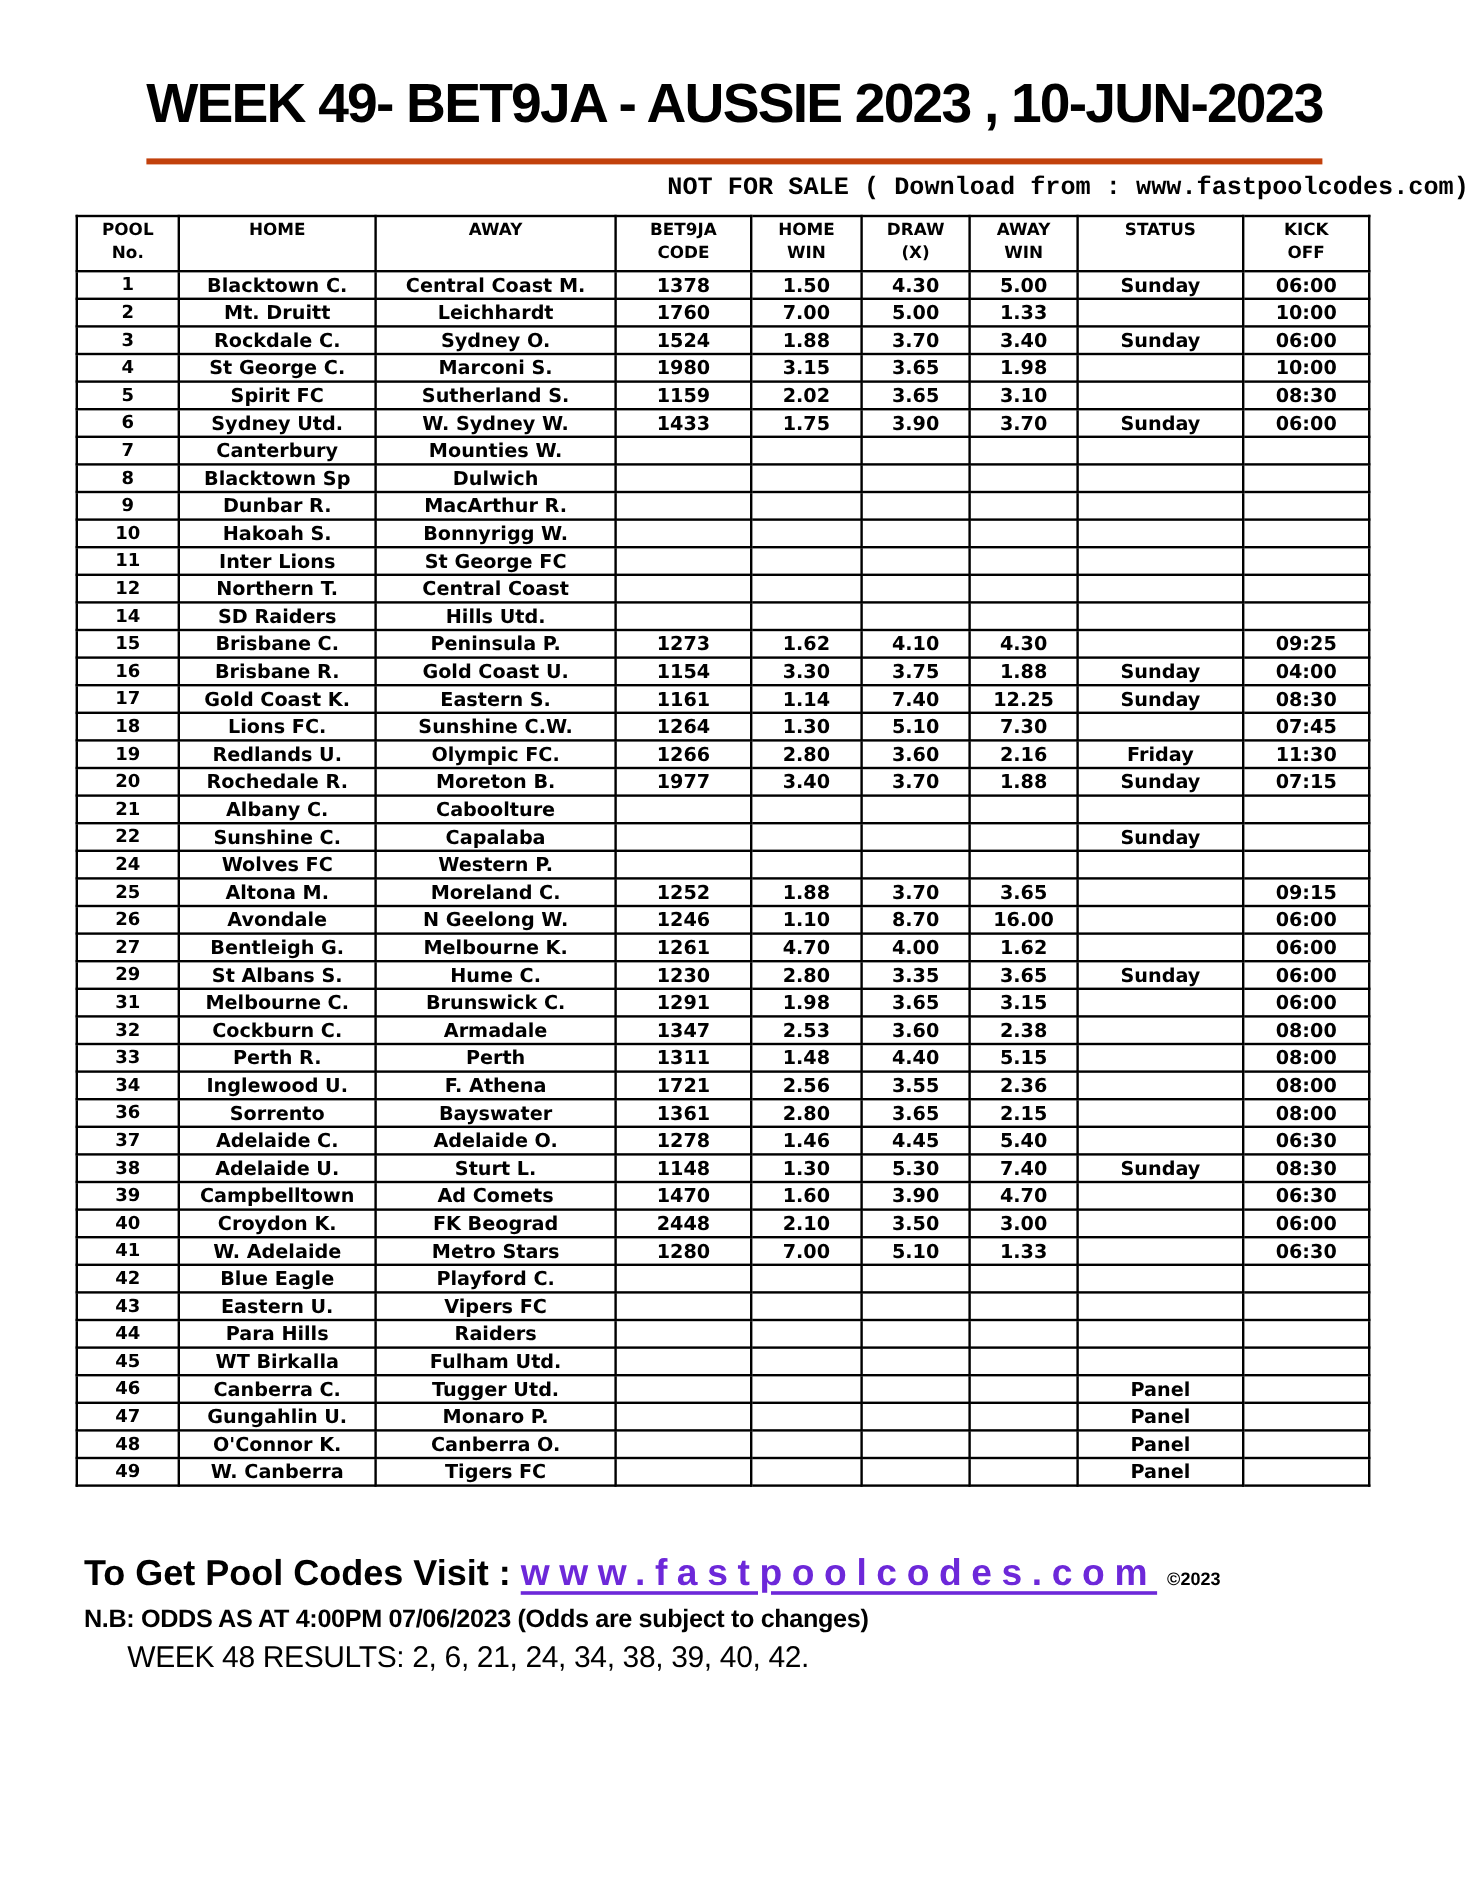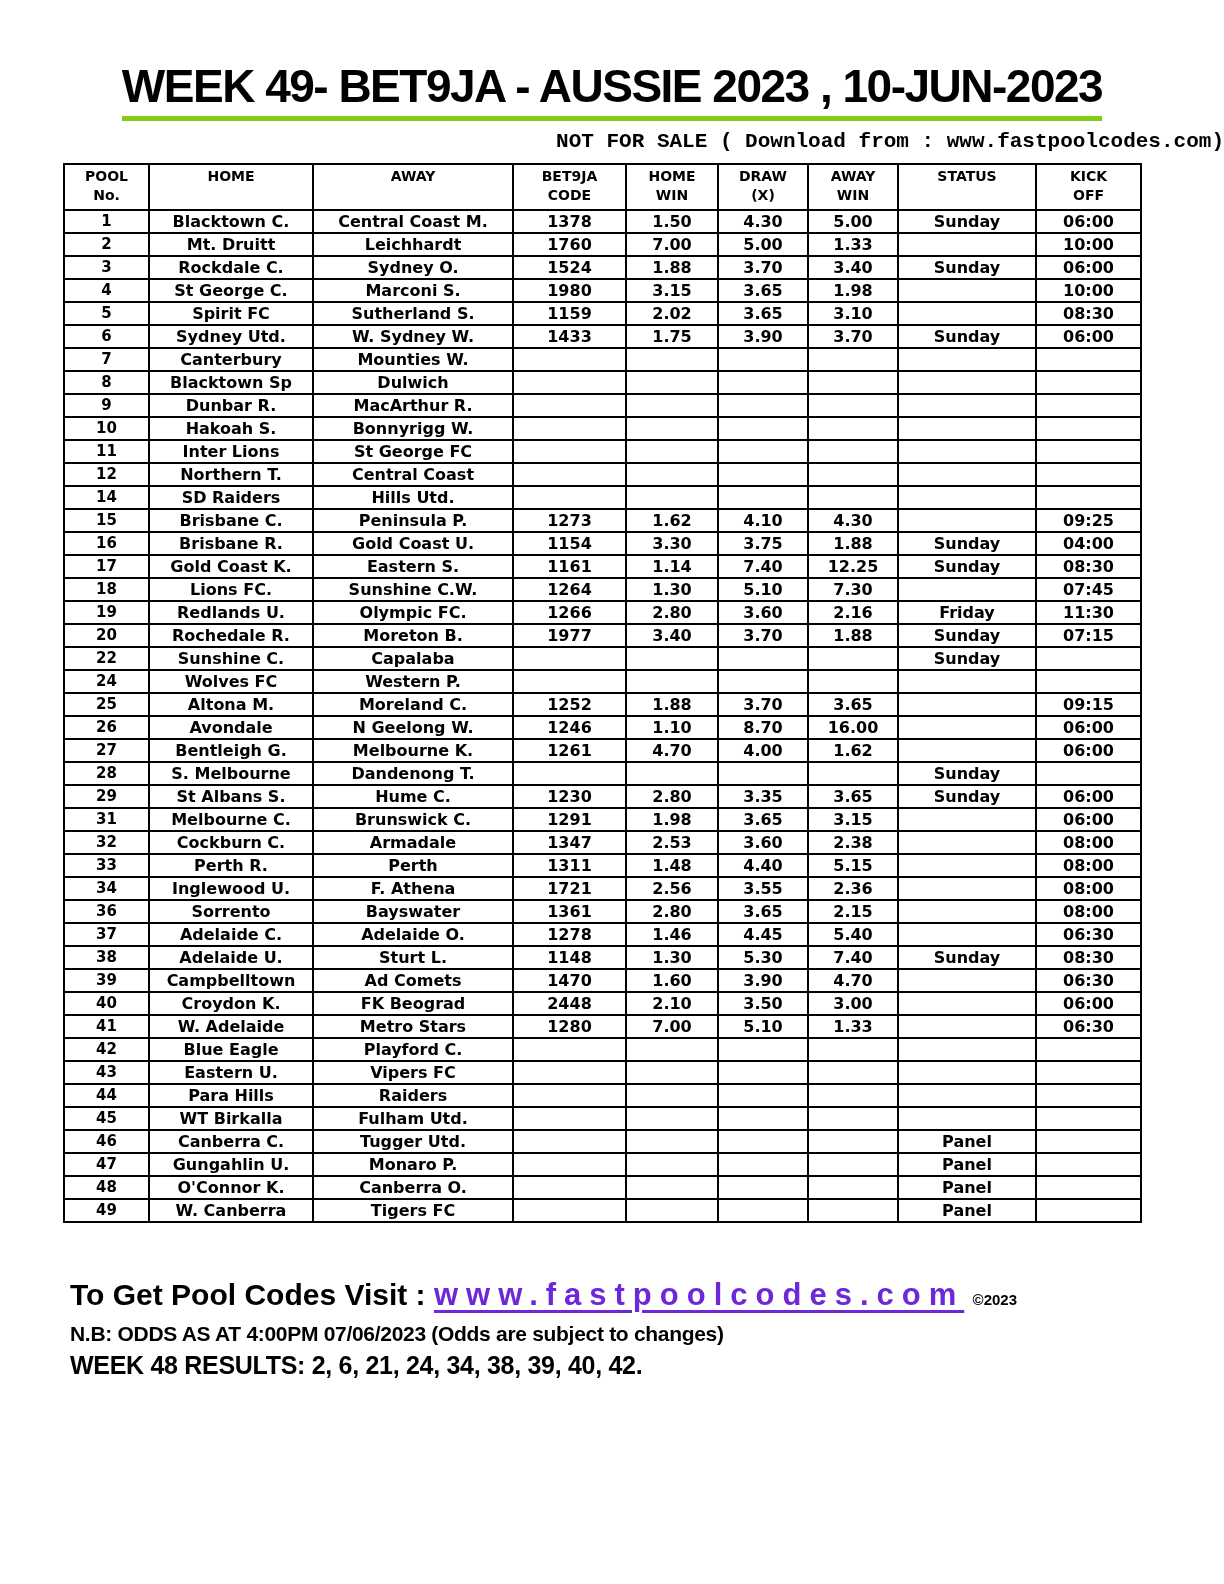--- a/index.html
+++ b/index.html
@@ -10,22 +10,22 @@
     color: #000000;
     overflow: hidden;
   }
   .title-wrap { text-align: center; margin-top: 62px; }
   .title-wrap .title-text {
     display: inline-block;
     font-size: 46px;
     font-weight: bold;
     letter-spacing: -1.5px;
     line-height: 1.08;
-    border-bottom: 5px solid #84cc16;
-    padding-bottom: 4px;
+    border-bottom: 5px solid #c2410c;
+    padding-bottom: 20px;
     white-space: nowrap;
   }
   .subtitle {
     text-align: right;
     font-family: "Liberation Mono", monospace;
     font-weight: bold;
     font-size: 21px;
     margin-top: 9px;
     letter-spacing: 0px;
   }
@@ -68,21 +68,21 @@
     text-decoration-thickness: 3px;
     text-underline-offset: 5px;
   }
   .visit-line .copyright {
     font-size: 15px;
     font-weight: bold;
     letter-spacing: 0;
     vertical-align: baseline;
   }
   .nb-line { font-size: 21px; font-weight: bold; margin-top: 9px; letter-spacing: -0.3px; }
-  .results-line { font-size: 25px; font-weight: bold; margin-top: 5px; letter-spacing: -0.3px; }
+  .results-line { font-size: 25px; font-weight: normal; margin-top: 5px; letter-spacing: -0.3px; margin-left: 36px; }
 </style>
 </head>
 <body>
 
 <div>
 
   <div class="title-wrap">
     <span class="title-text">WEEK 49- BET9JA - AUSSIE 2023 , 10-JUN-2023</span>
   </div>
 
@@ -323,20 +323,31 @@
           <td class="c-home">Rochedale R.</td>
           <td class="c-away">Moreton B.</td>
           <td class="c-code">1977</td>
           <td class="c-hw">3.40</td>
           <td class="c-draw">3.70</td>
           <td class="c-aw">1.88</td>
           <td class="c-status">Sunday</td>
           <td class="c-kick">07:15</td>
         </tr>
         <tr>
+          <td class="c-pool">21</td>
+          <td class="c-home">Albany C.</td>
+          <td class="c-away">Caboolture</td>
+          <td class="c-code"></td>
+          <td class="c-hw"></td>
+          <td class="c-draw"></td>
+          <td class="c-aw"></td>
+          <td class="c-status"></td>
+          <td class="c-kick"></td>
+        </tr>
+        <tr>
           <td class="c-pool">22</td>
           <td class="c-home">Sunshine C.</td>
           <td class="c-away">Capalaba</td>
           <td class="c-code"></td>
           <td class="c-hw"></td>
           <td class="c-draw"></td>
           <td class="c-aw"></td>
           <td class="c-status">Sunday</td>
           <td class="c-kick"></td>
         </tr>
@@ -376,31 +387,20 @@
         <tr>
           <td class="c-pool">27</td>
           <td class="c-home">Bentleigh G.</td>
           <td class="c-away">Melbourne K.</td>
           <td class="c-code">1261</td>
           <td class="c-hw">4.70</td>
           <td class="c-draw">4.00</td>
           <td class="c-aw">1.62</td>
           <td class="c-status"></td>
           <td class="c-kick">06:00</td>
-        </tr>
-        <tr>
-          <td class="c-pool">28</td>
-          <td class="c-home">S. Melbourne</td>
-          <td class="c-away">Dandenong T.</td>
-          <td class="c-code"></td>
-          <td class="c-hw"></td>
-          <td class="c-draw"></td>
-          <td class="c-aw"></td>
-          <td class="c-status">Sunday</td>
-          <td class="c-kick"></td>
         </tr>
         <tr>
           <td class="c-pool">29</td>
           <td class="c-home">St Albans S.</td>
           <td class="c-away">Hume C.</td>
           <td class="c-code">1230</td>
           <td class="c-hw">2.80</td>
           <td class="c-draw">3.35</td>
           <td class="c-aw">3.65</td>
           <td class="c-status">Sunday</td>

